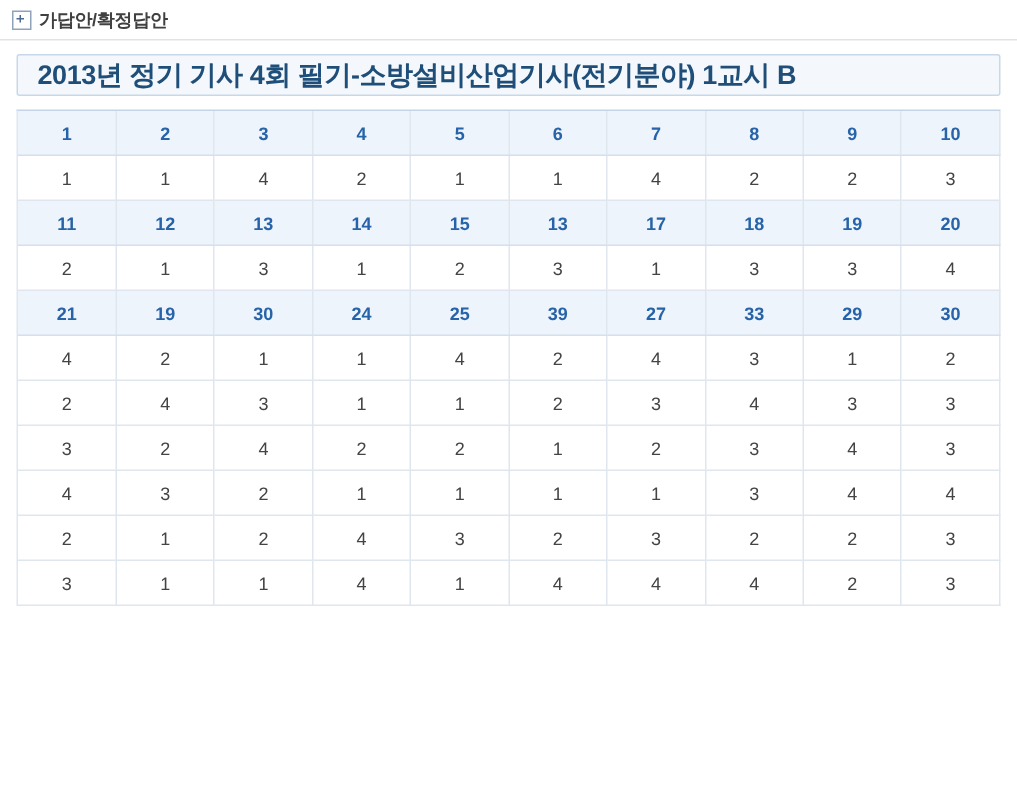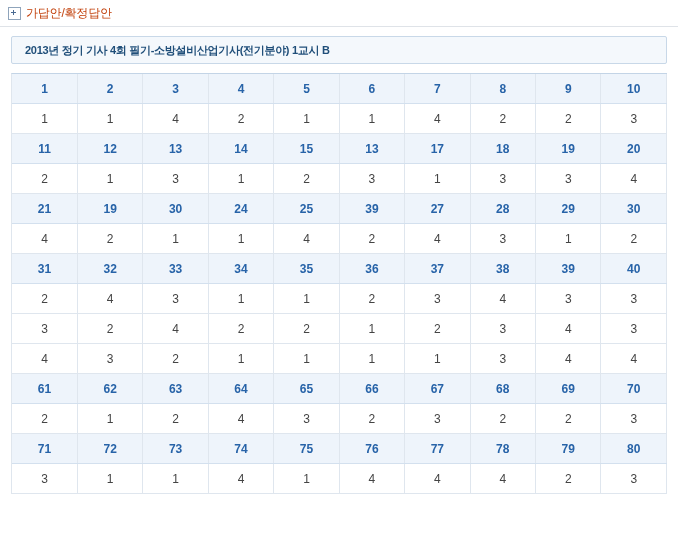--- a/index.html
+++ b/index.html
@@ -50,38 +50,38 @@
     content: "";
     position: absolute;
     left: 4px;
     top: 2px;
     width: 1px;
     height: 5px;
     background: #4a6a91;
   }
   .head-title {
     font-size: 12px;
-    font-weight: normal;
-    color: #c2410c;
+    font-weight: bold;
+    color: #404040;
     letter-spacing: -0.2px;
   }
   
   .title-box {
     margin: 9px 11px 0 11px;
     height: 28px;
     background: #f4f8fc;
     border: 1px solid #c8d8e8;
     border-radius: 2px;
     display: flex;
     align-items: center;
     padding-left: 13px;
     box-sizing: border-box;
   }
   .title-text {
-    font-size: 11px;
+    font-size: 18px;
     font-weight: bold;
     color: #1f4e79;
     letter-spacing: -0.3px;
   }
   
   .table-wrap {
     margin: 9px 11px 0 11px;
     border-top: 1px solid #c3d4e6;
     border-left: 1px solid #dfe6ee;
   }
@@ -175,119 +175,83 @@
             <td>4</td>
           </tr>
           <tr class="num-row">
             <td>21</td>
             <td>19</td>
             <td>30</td>
             <td>24</td>
             <td>25</td>
             <td>39</td>
             <td>27</td>
-            <td>28</td>
+            <td>33</td>
             <td>29</td>
             <td>30</td>
           </tr>
           <tr class="ans-row">
             <td>4</td>
             <td>2</td>
             <td>1</td>
             <td>1</td>
             <td>4</td>
             <td>2</td>
             <td>4</td>
             <td>3</td>
             <td>1</td>
             <td>2</td>
           </tr>
-          <tr class="num-row">
-            <td>31</td>
-            <td>32</td>
-            <td>33</td>
-            <td>34</td>
-            <td>35</td>
-            <td>36</td>
-            <td>37</td>
-            <td>38</td>
-            <td>39</td>
-            <td>40</td>
-          </tr>
-          <tr class="ans-row">
-            <td>2</td>
-            <td>4</td>
-            <td>3</td>
-            <td>1</td>
-            <td>1</td>
-            <td>2</td>
-            <td>3</td>
-            <td>4</td>
-            <td>3</td>
-            <td>3</td>
-          </tr>
-          <tr class="ans-row">
-            <td>3</td>
-            <td>2</td>
-            <td>4</td>
-            <td>2</td>
-            <td>2</td>
-            <td>1</td>
-            <td>2</td>
-            <td>3</td>
-            <td>4</td>
-            <td>3</td>
-          </tr>
-          <tr class="ans-row">
-            <td>4</td>
-            <td>3</td>
-            <td>2</td>
-            <td>1</td>
-            <td>1</td>
-            <td>1</td>
-            <td>1</td>
-            <td>3</td>
-            <td>4</td>
-            <td>4</td>
-          </tr>
-          <tr class="num-row">
-            <td>61</td>
-            <td>62</td>
-            <td>63</td>
-            <td>64</td>
-            <td>65</td>
-            <td>66</td>
-            <td>67</td>
-            <td>68</td>
-            <td>69</td>
-            <td>70</td>
-          </tr>
-          <tr class="ans-row">
-            <td>2</td>
-            <td>1</td>
-            <td>2</td>
-            <td>4</td>
-            <td>3</td>
-            <td>2</td>
-            <td>3</td>
-            <td>2</td>
-            <td>2</td>
-            <td>3</td>
-          </tr>
-          <tr class="num-row">
-            <td>71</td>
-            <td>72</td>
-            <td>73</td>
-            <td>74</td>
-            <td>75</td>
-            <td>76</td>
-            <td>77</td>
-            <td>78</td>
-            <td>79</td>
-            <td>80</td>
+          <tr class="ans-row">
+            <td>2</td>
+            <td>4</td>
+            <td>3</td>
+            <td>1</td>
+            <td>1</td>
+            <td>2</td>
+            <td>3</td>
+            <td>4</td>
+            <td>3</td>
+            <td>3</td>
+          </tr>
+          <tr class="ans-row">
+            <td>3</td>
+            <td>2</td>
+            <td>4</td>
+            <td>2</td>
+            <td>2</td>
+            <td>1</td>
+            <td>2</td>
+            <td>3</td>
+            <td>4</td>
+            <td>3</td>
+          </tr>
+          <tr class="ans-row">
+            <td>4</td>
+            <td>3</td>
+            <td>2</td>
+            <td>1</td>
+            <td>1</td>
+            <td>1</td>
+            <td>1</td>
+            <td>3</td>
+            <td>4</td>
+            <td>4</td>
+          </tr>
+          <tr class="ans-row">
+            <td>2</td>
+            <td>1</td>
+            <td>2</td>
+            <td>4</td>
+            <td>3</td>
+            <td>2</td>
+            <td>3</td>
+            <td>2</td>
+            <td>2</td>
+            <td>3</td>
           </tr>
           <tr class="ans-row">
             <td>3</td>
             <td>1</td>
             <td>1</td>
             <td>4</td>
             <td>1</td>
             <td>4</td>
             <td>4</td>
             <td>4</td>

